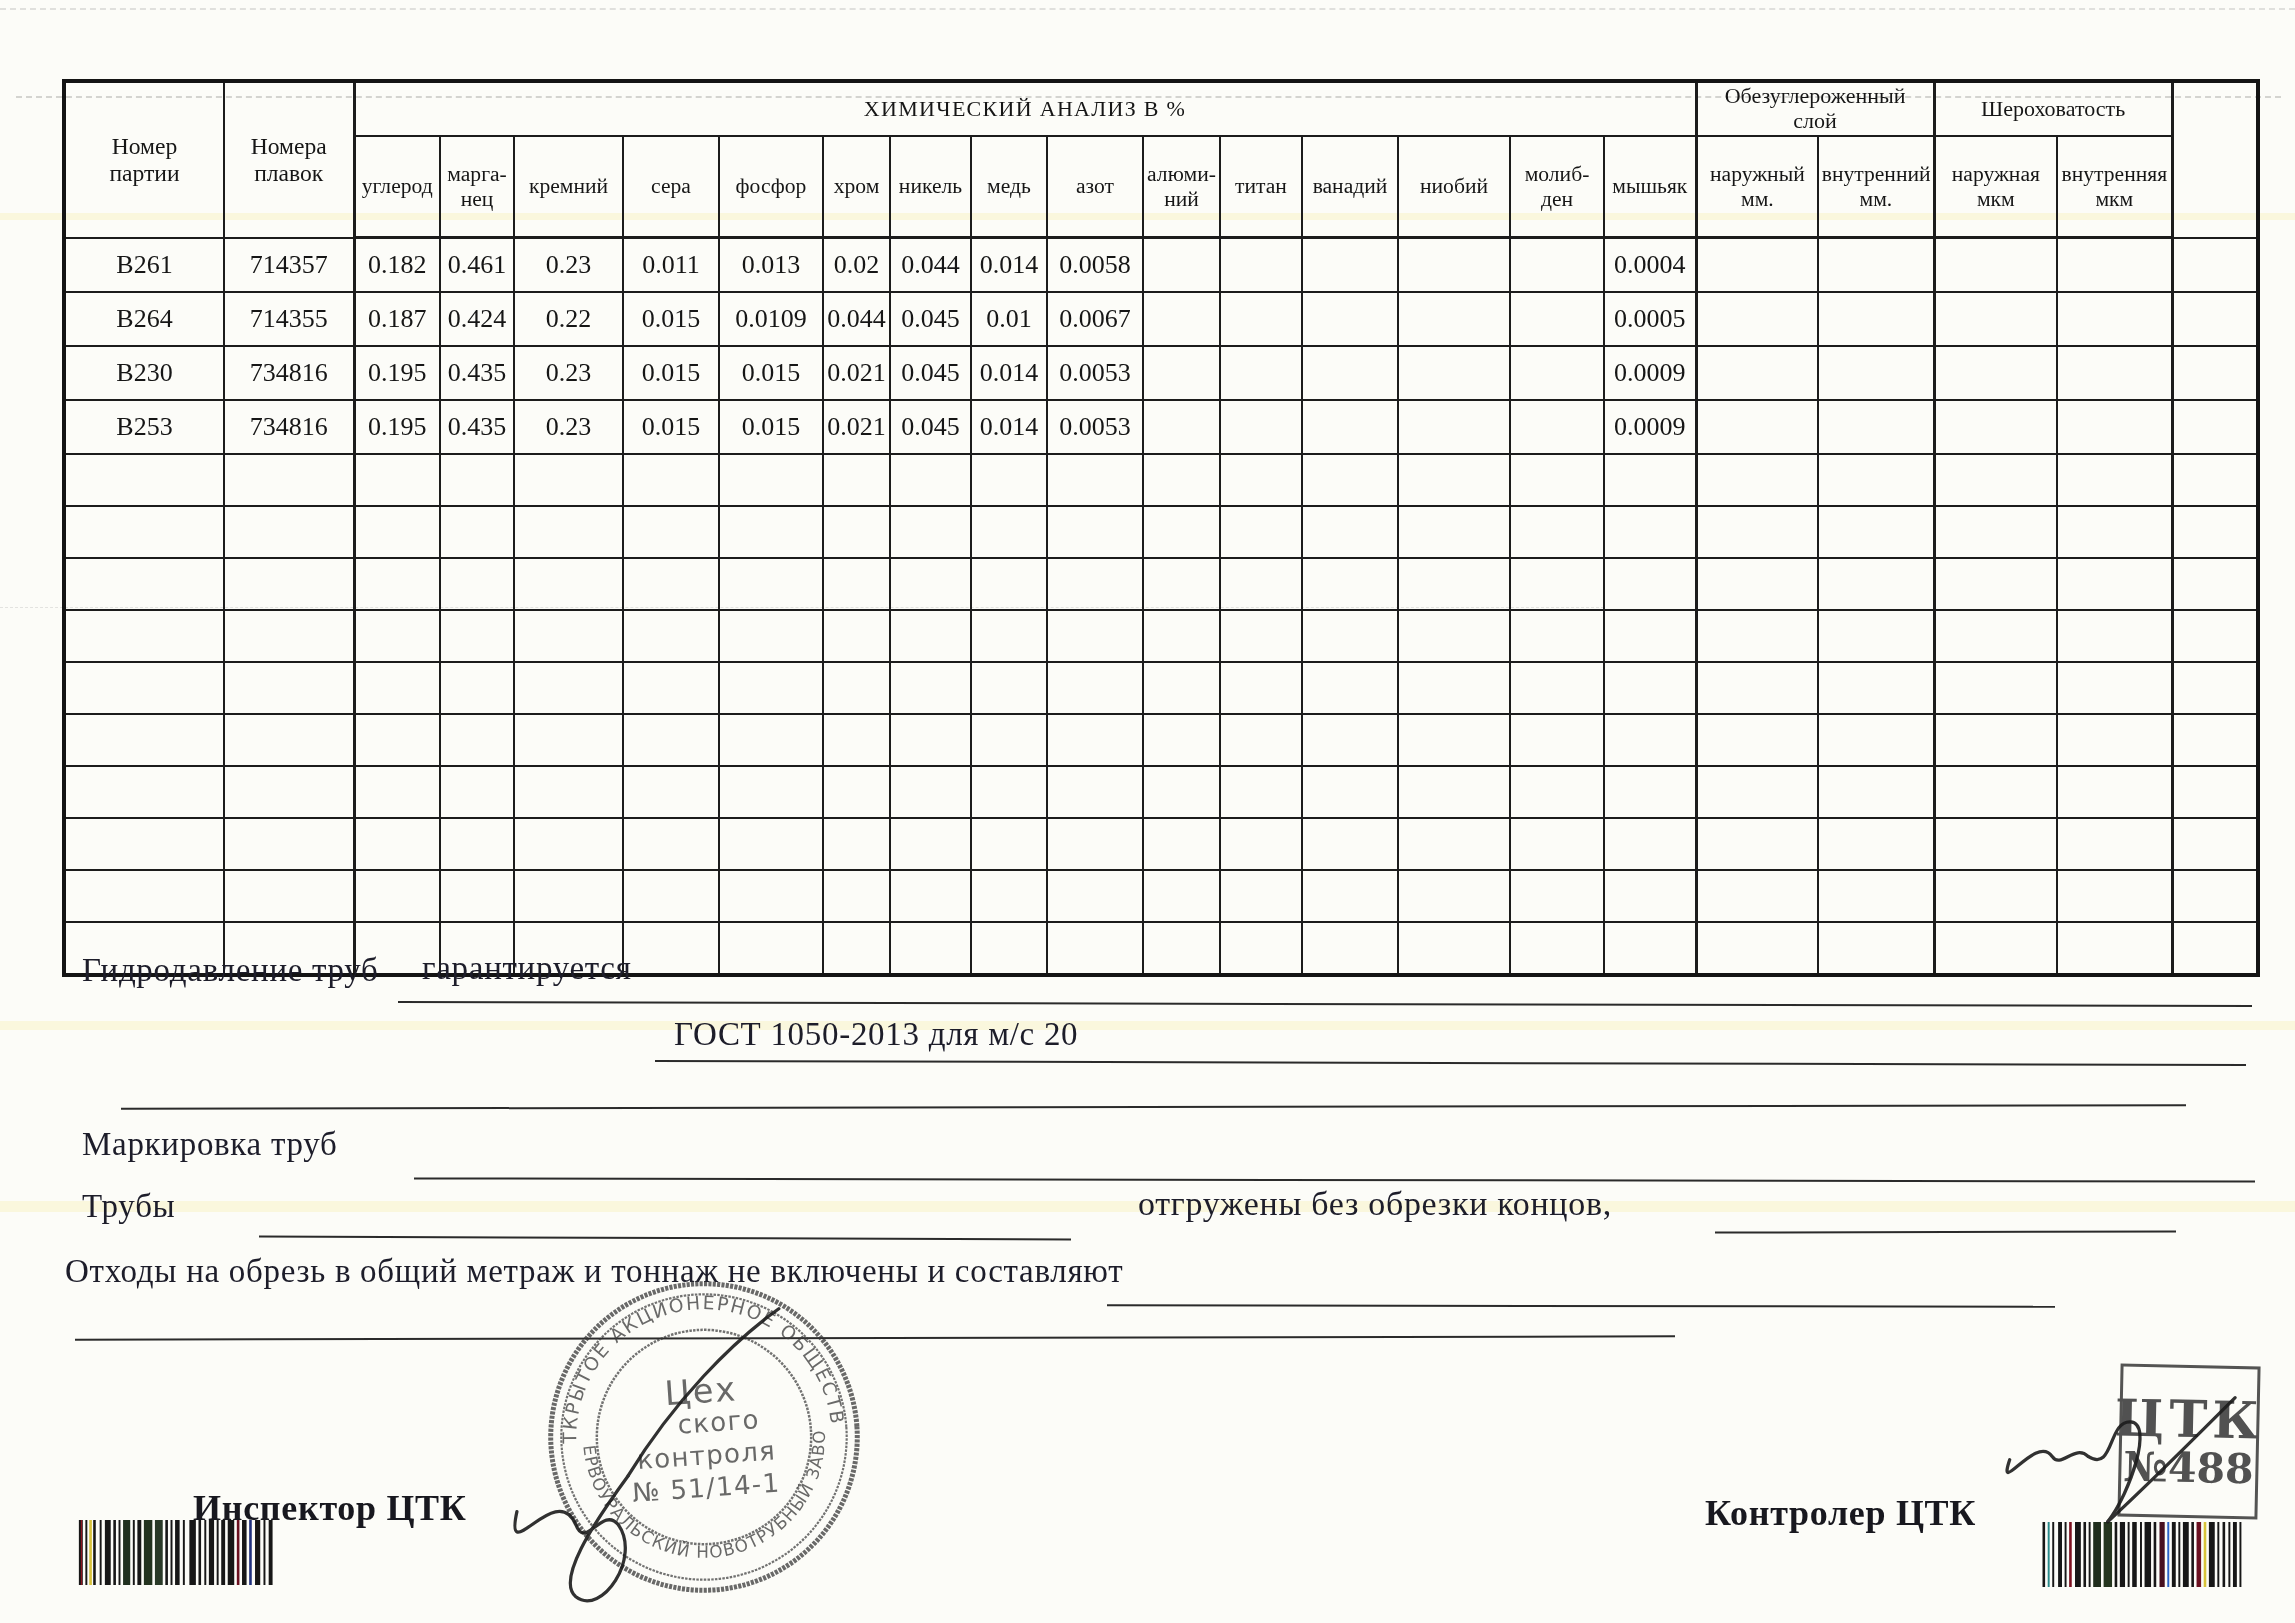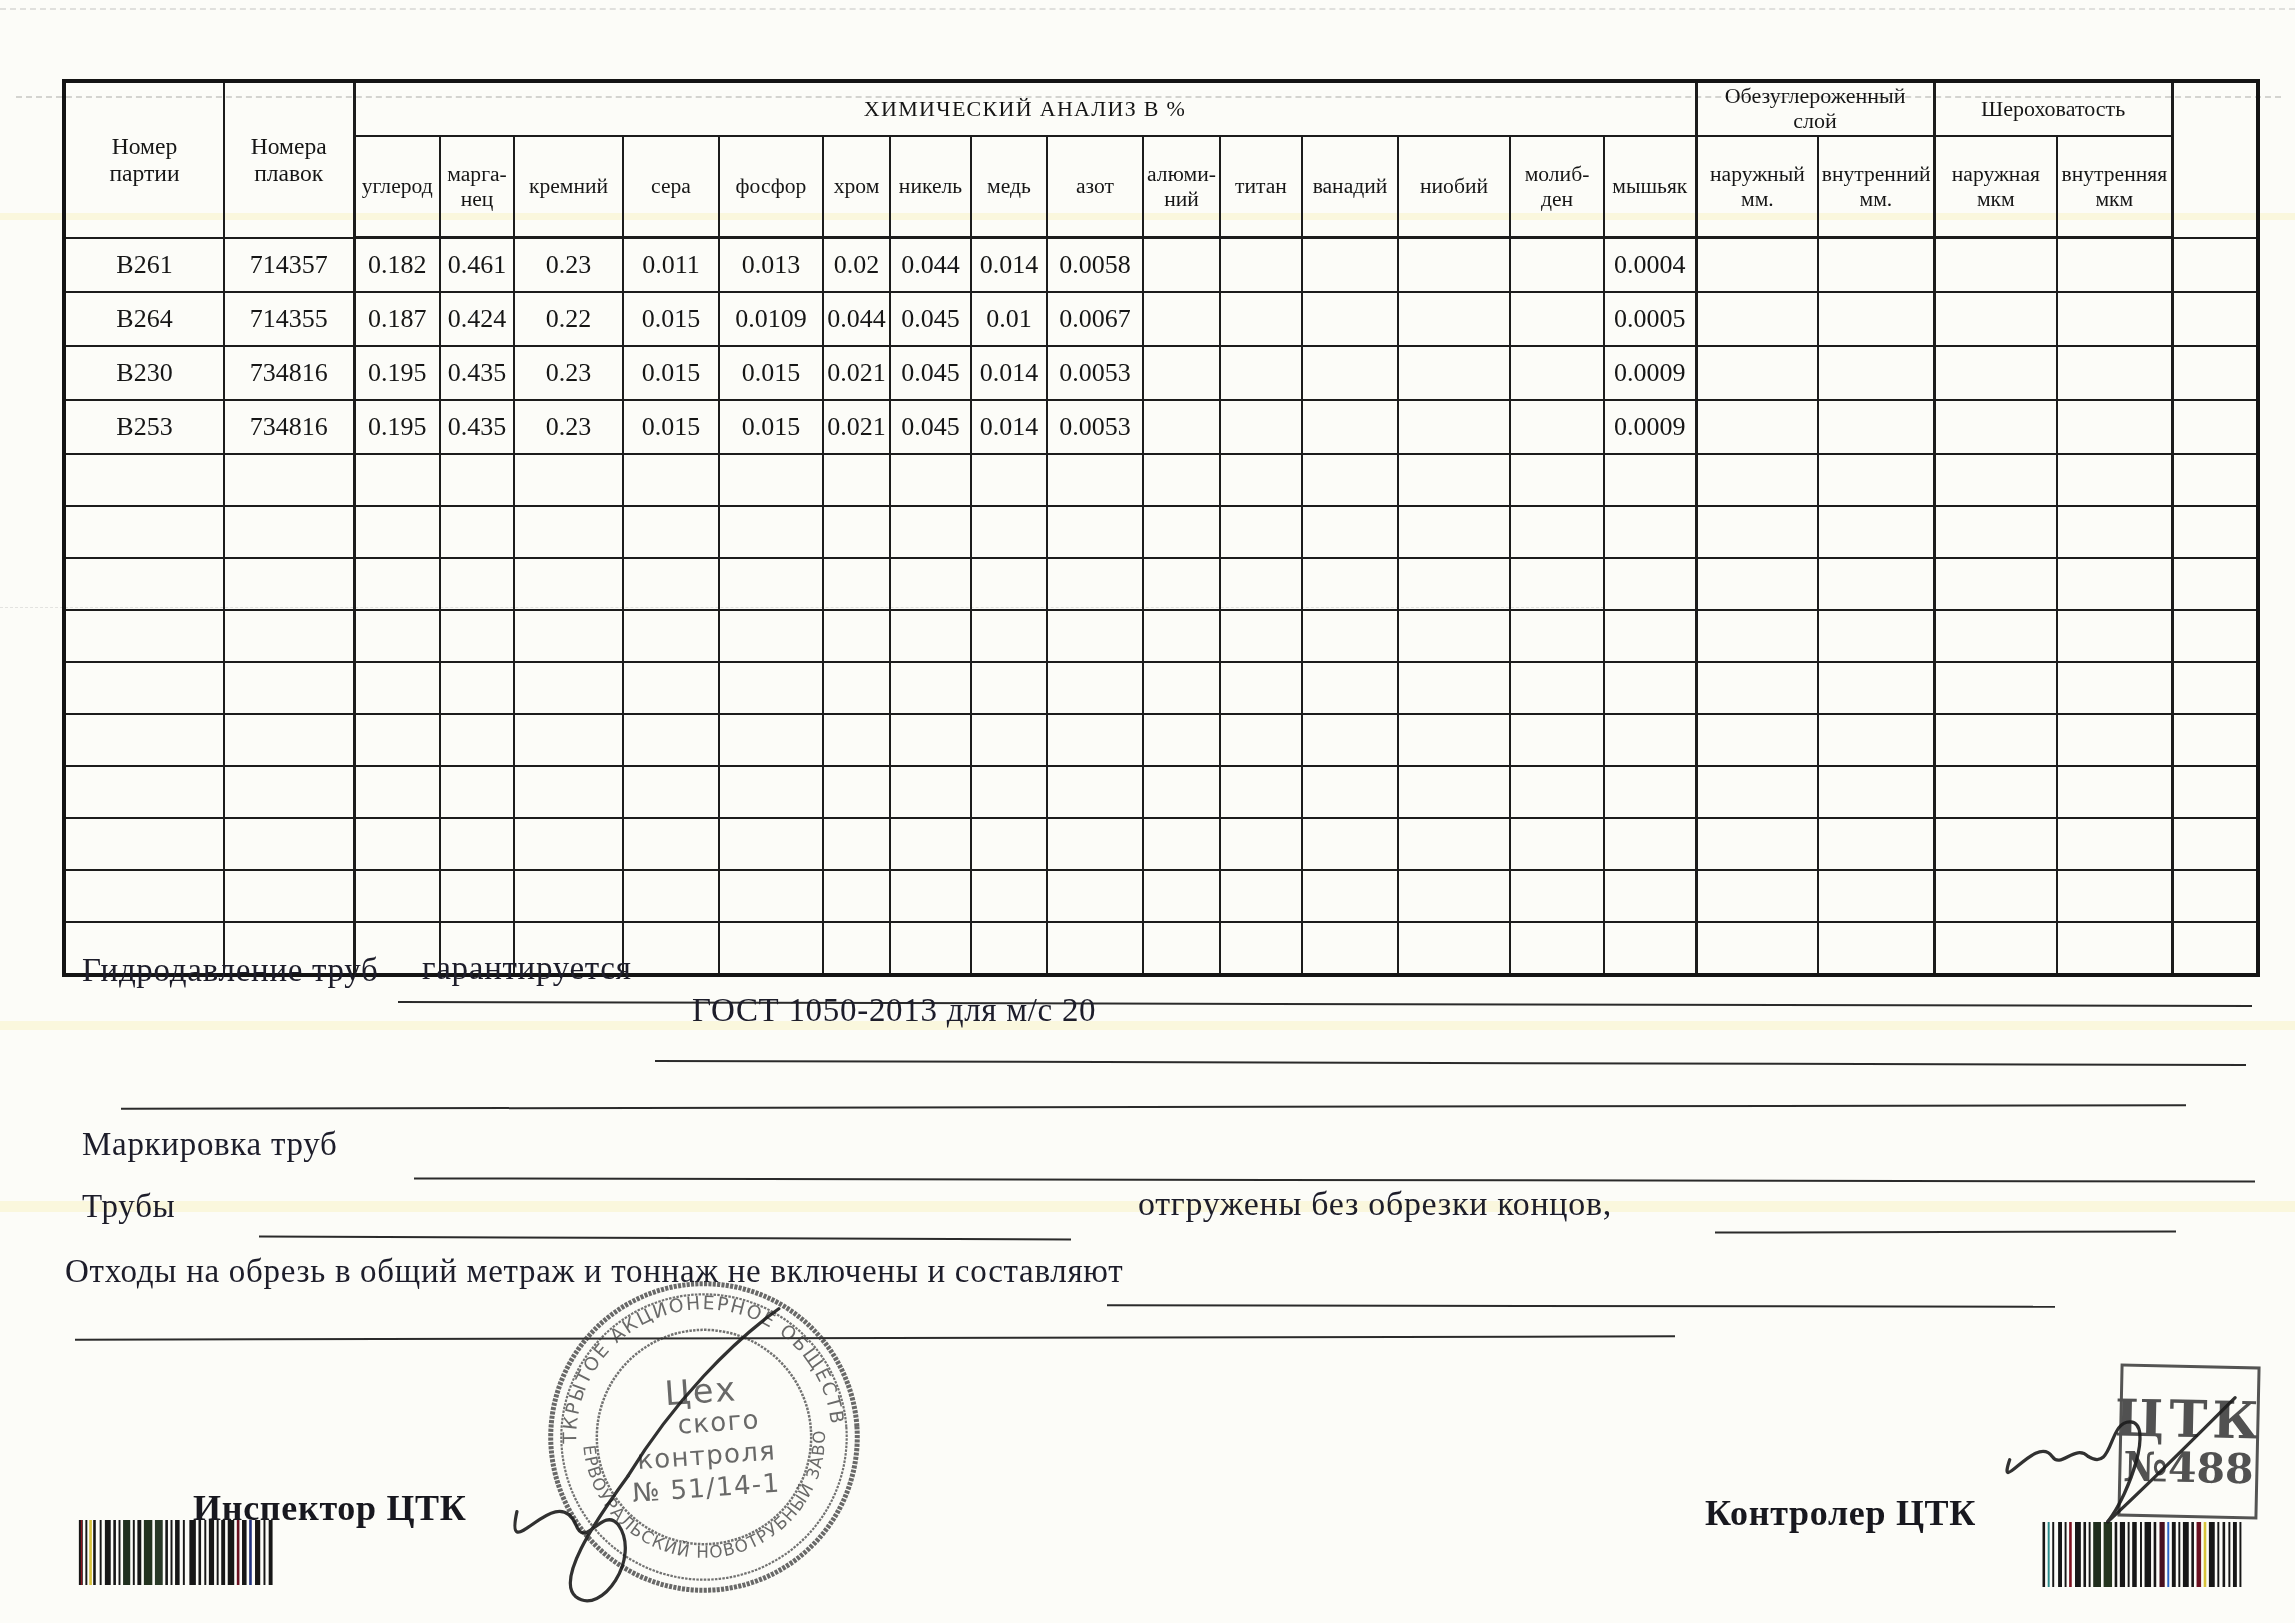--- a/index.html
+++ b/index.html
@@ -466,21 +466,21 @@
           <td></td>
           <td class="thl"></td>
         </tr>
       </tbody>
   </table>
 
   <div class="fld" style="left:82px;top:952px;">Гидродавление труб</div>
   <div class="fld" style="left:422px;top:950px;">гарантируется</div>
   <div class="rule" style="left:398px;top:1003px;width:1854px;transform:rotate(.12deg);"></div>
 
-  <div class="fld" style="left:674px;top:992px;margin-left:18px;">ГОСТ 1050-2013 для м/с 20</div>
+  <div class="fld" style="left:674px;top:1016px;">ГОСТ 1050-2013 для м/с 20</div>
   <div class="rule" style="left:655px;top:1062px;width:1591px;transform:rotate(.15deg);"></div>
 
   <div class="rule" style="left:121px;top:1106px;width:2065px;transform:rotate(-.1deg);"></div>
 
   <div class="fld" style="left:82px;top:1126px;">Маркировка труб</div>
   <div class="rule" style="left:414px;top:1179px;width:1841px;transform:rotate(.1deg);"></div>
 
   <div class="fld" style="left:82px;top:1188px;">Трубы</div>
   <div class="rule" style="left:259px;top:1237px;width:812px;transform:rotate(.2deg);"></div>
   <div class="fld" style="left:1138px;top:1185px;font-size:34px;">отгружены без обрезки концов,</div>

